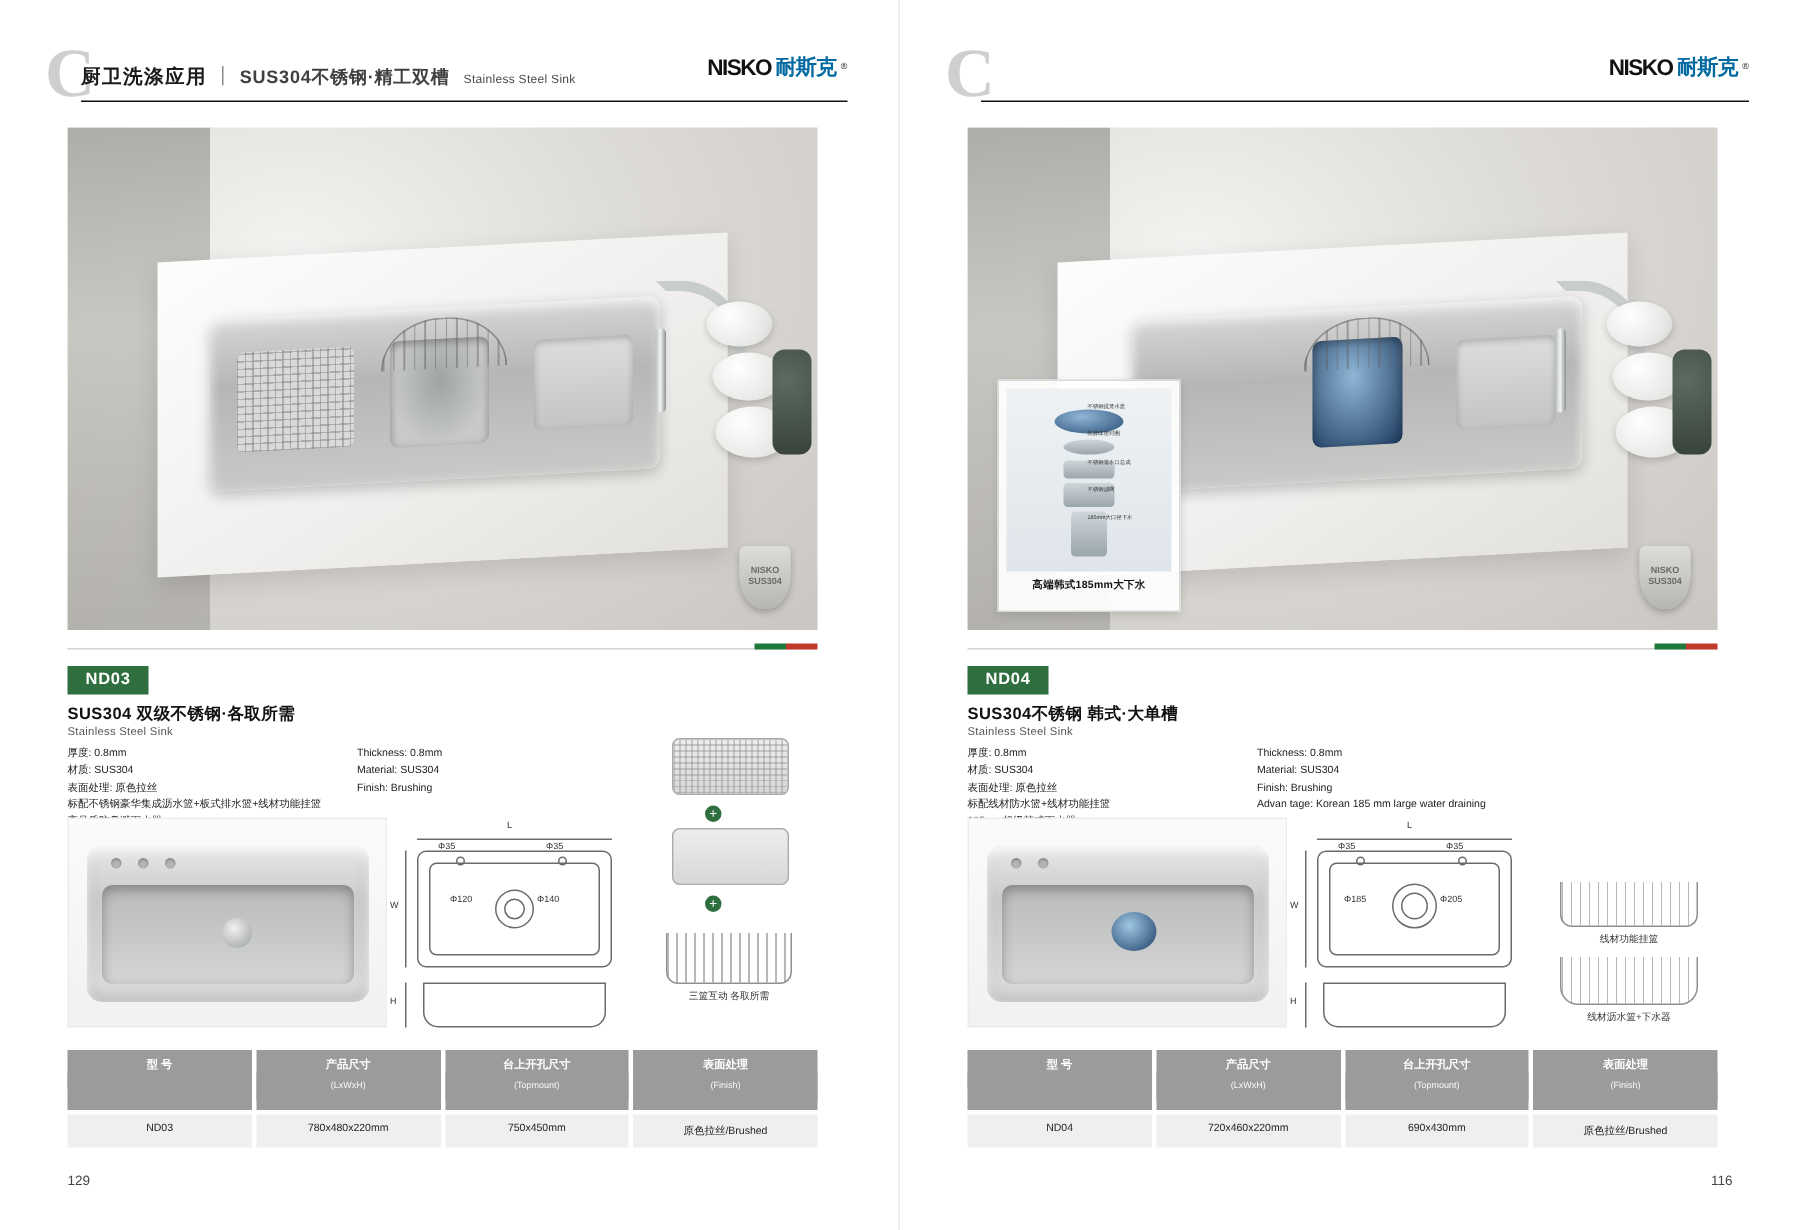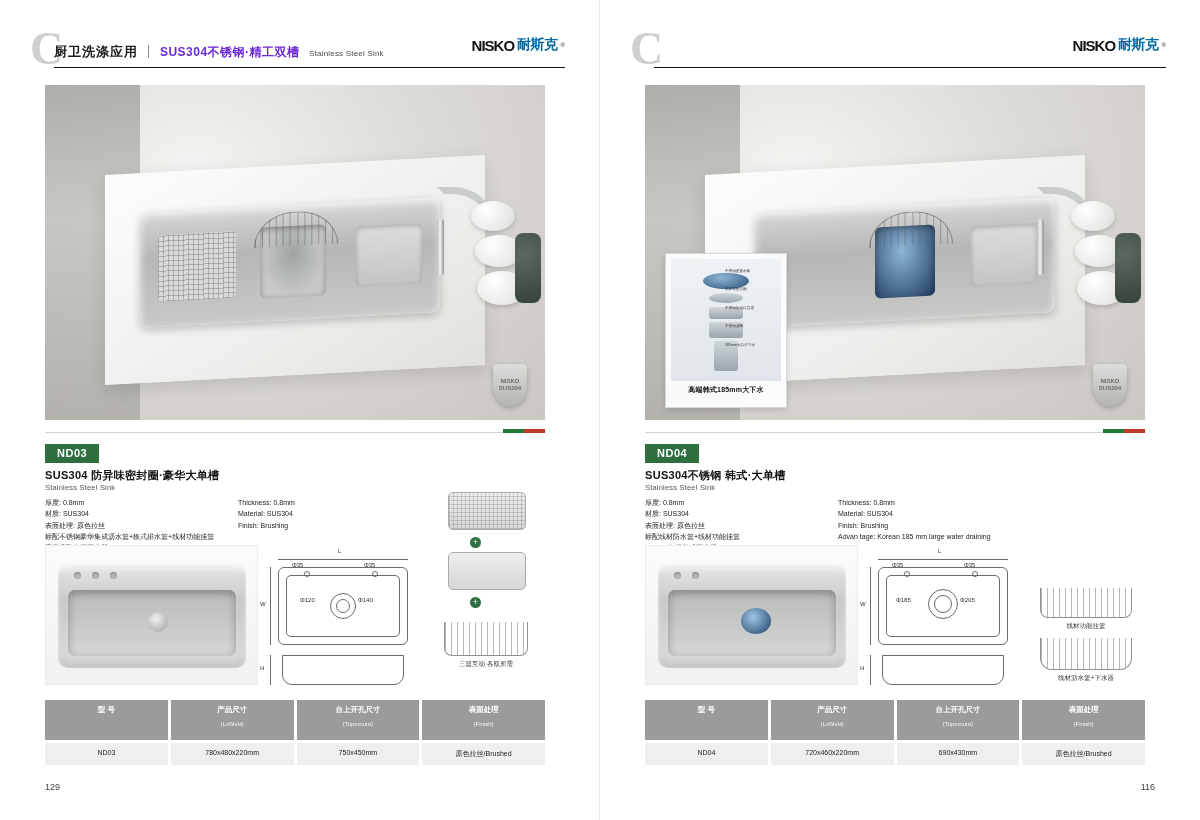--- a/index.html
+++ b/index.html
@@ -18,21 +18,21 @@
   
   .hdr { position: absolute; top: 30px; left: 34px; right: 34px; height: 40px; }
   .hdr-c {
     position: absolute; left: -4px; top: -4px;
     font-size: 46px; line-height: 46px; color: #cfcfcf; font-weight: bold;
     font-family: "Liberation Serif", serif;
   }
   .hdr-bar { position: absolute; left: 20px; top: 12px; right: 0; height: 22px; }
   .hdr-cn { font-size: 13px; font-weight: bold; color: #1b1b1b; letter-spacing: 1px; }
   .hdr-sep { display: inline-block; width: 1px; height: 13px; background: #8c8c8c; margin: 0 6px; vertical-align: -2px; }
-  .hdr-cn2 { font-size: 12px; font-weight: bold; color: #6d28d9; letter-spacing: 0.5px; }
+  .hdr-cn2 { font-size: 12px; font-weight: bold; color: #404040; letter-spacing: 0.5px; }
   .hdr-en { font-size: 8px; color: #4a4a4a; margin-left: 5px; letter-spacing: .2px; }
   .hdr-rule { position: absolute; left: 20px; right: 0; top: 37px; height: 1px; background: #111; }
   .logo { position: absolute; right: 0; top: 6px; display: flex; align-items: center; gap: 3px; }
   .logo-mark { font-size: 15px; font-weight: bold; color: #111; letter-spacing: -1px; }
   .logo-cn { font-size: 14px; font-weight: bold; color: #0369a1; letter-spacing: -.5px; }
   .logo-tm { font-size: 6px; vertical-align: super; }
 
   
   .hero {
     position: absolute; left: 45px; top: 85px; width: 500px; height: 335px;
@@ -297,21 +297,21 @@
       <div class="bowl-dark" style="right:4px; top:148px; width:26px; height:70px; border-radius:8px;"></div>
       <div class="hero-badge">NISKO SUS304</div>
     </div>
 
     <div class="divider"></div>
     <div class="tagrow">
       <span class="tag">ND03</span>
       <span class="tag-accent"></span>
     </div>
 
-    <div class="ptitle">SUS304 防异味密封圈·豪华大单槽</div>
+    <div class="ptitle">SUS304 双级不锈钢·各取所需</div>
     <div class="psub">Stainless Steel Sink</div>
 
     <div class="specs-cn">
       <div>厚度: 0.8mm</div>
       <div>材质: SUS304</div>
       <div>表面处理: 原色拉丝</div>
       <div>标配不锈钢豪华集成沥水篮+板式排水篮+线材功能挂篮</div>
       <div>高品质防臭溅下水器</div>
     </div>
     <div class="specs-en">

